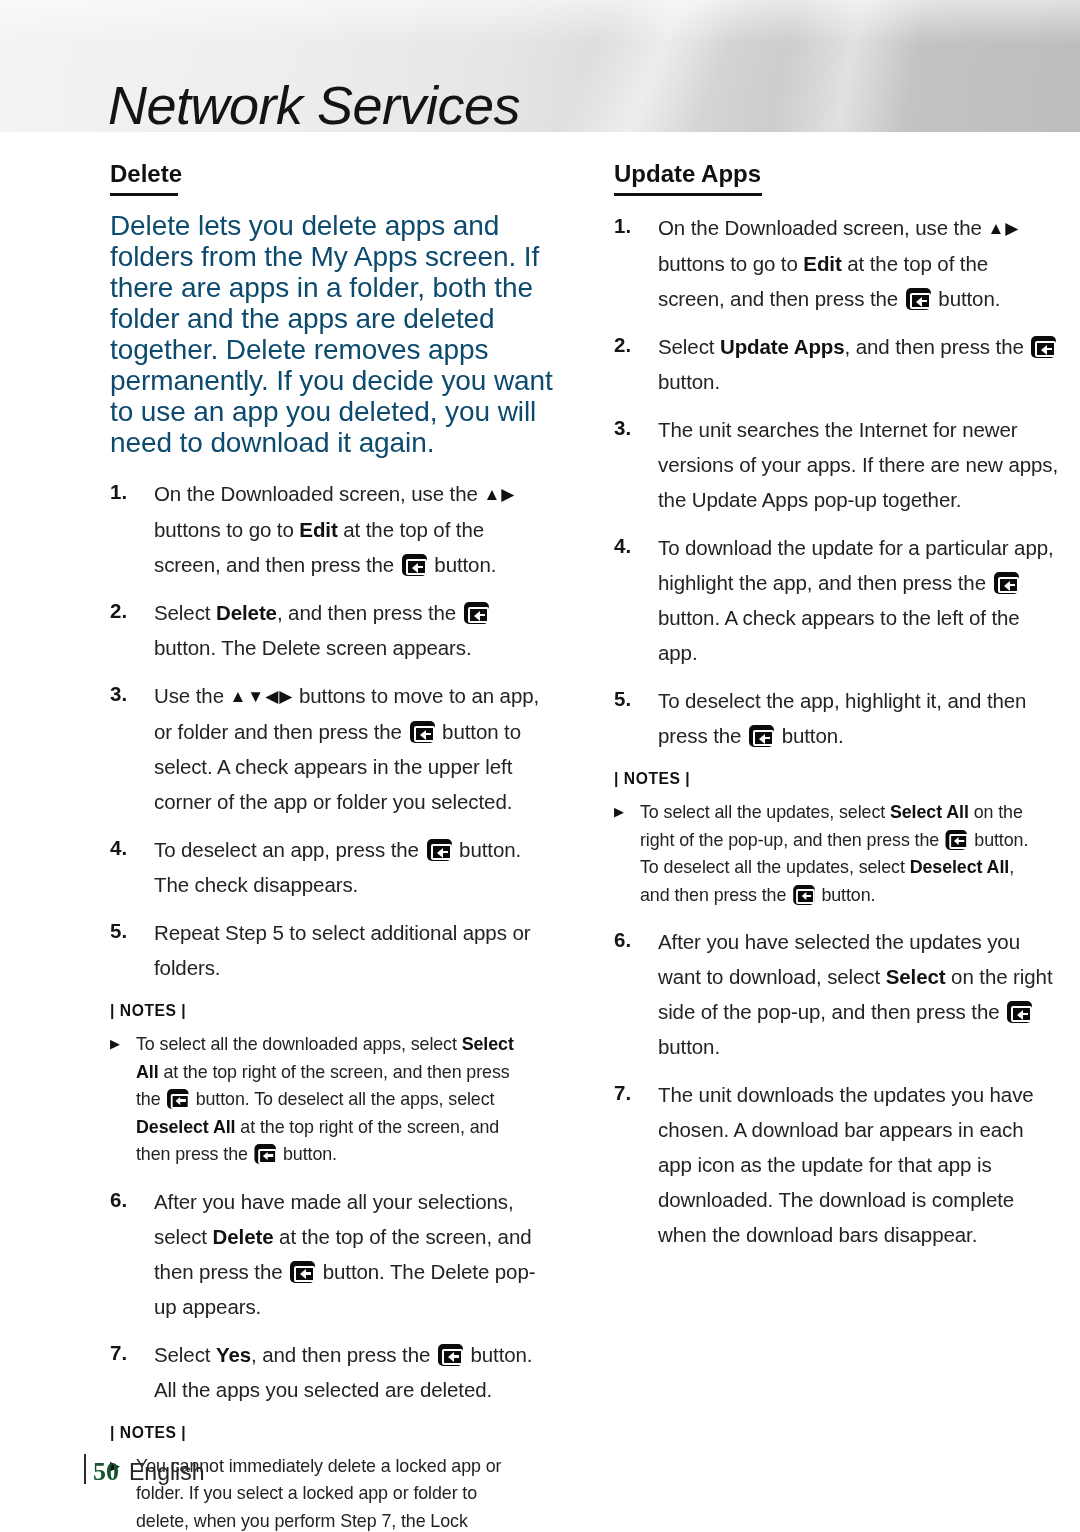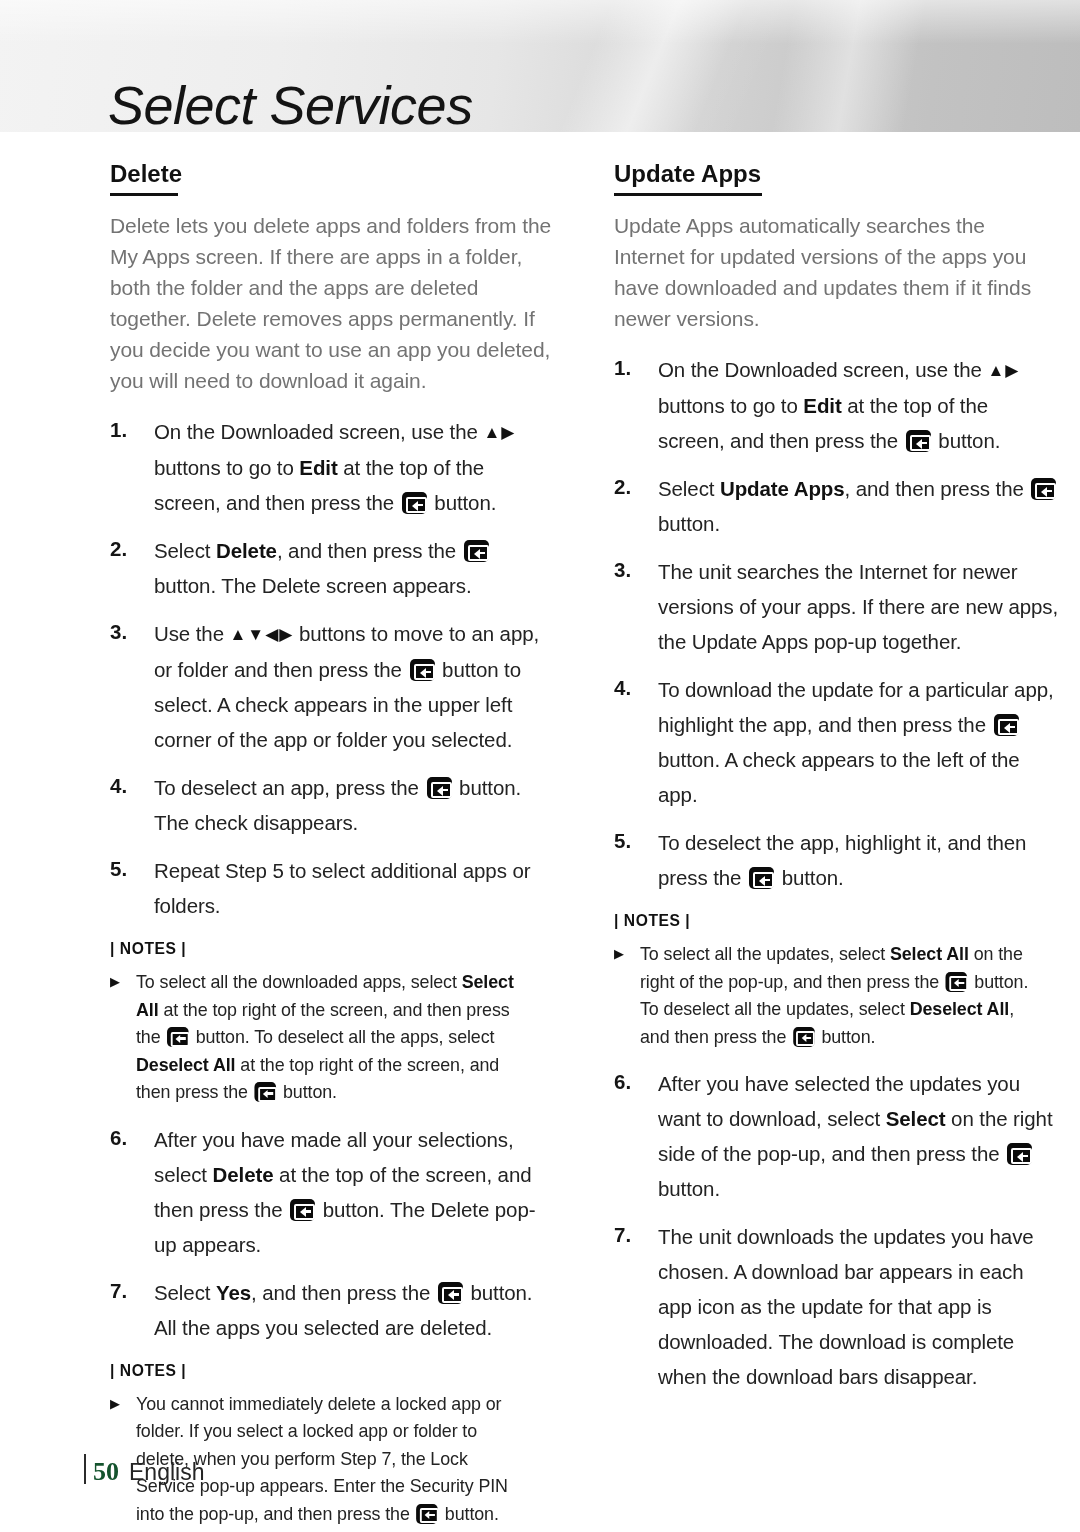--- a/index.html
+++ b/index.html
@@ -97,24 +97,24 @@
   .heading-rule {
     height: 3px;
     background: #111;
     margin: 6px 0 14px 2px;
   }
   .rule-delete { width: 68px; }
   .rule-update { width: 148px; }
 
   
   .body-para {
-    font-size: 21px;
+    font-size: 28px;
     line-height: 31px;
     margin: 0 0 18px 2px;
-    color: #737373;
+    color: #0c4a6e;
     letter-spacing: -0.1px;
   }
 
   
   .step {
     display: flex;
     margin: 0 0 13px 2px;
   }
   .step-num {
     width: 44px;
@@ -259,21 +259,21 @@
   .footer-lang {
     font-size: 23px;
     line-height: 24px;
     color: #242424;
   }
 </style>
 </head>
 <body>
 
 <div class="header-band"></div>
-<div class="header-title">Select Services</div>
+<div class="header-title">Network Services</div>
 
 <div class="page">
   <div class="columns">
 
     <div class="col">
       <div class="section-heading">Delete</div>
       <div class="heading-rule rule-delete"></div>
       <p class="body-para">Delete lets you delete apps and folders from the My Apps screen. If there are apps in a folder, both the folder and the apps are deleted together. Delete removes apps permanently. If you decide you want to use an app you deleted, you will need to download it again.</p>
       <div>
           <div class="step">
@@ -323,21 +323,20 @@
               <div class="note-bullet">▶</div>
               <div class="note-text">You cannot immediately delete a locked app or folder. If you select a locked app or folder to delete, when you perform Step 7, the Lock Service pop-up appears. Enter the Security PIN into the pop-up, and then press the <span class="enter-icon"><i class="ring"></i><i class="notch"></i><i class="head"></i><i class="shaft"></i></span> button. The lock will be released and the app or folder will be deleted.</div>
             </div>
           </div>
       </div>
     </div>
 
     <div class="col">
       <div class="section-heading">Update Apps</div>
       <div class="heading-rule rule-update"></div>
-      <p class="body-para">Update Apps automatically searches the Internet for updated versions of the apps you have downloaded and updates them if it finds newer versions.</p>
       <div>
           <div class="step">
             <div class="step-num">1.</div>
             <div class="step-body">On the Downloaded screen, use the <span class="arrows">▲▶</span> buttons to go to <b class="em">Edit</b> at the top of the screen, and then press the <span class="enter-icon"><i class="ring"></i><i class="notch"></i><i class="head"></i><i class="shaft"></i></span> button.</div>
           </div>
           <div class="step">
             <div class="step-num">2.</div>
             <div class="step-body">Select <b class="em">Update Apps</b>, and then press the <span class="enter-icon"><i class="ring"></i><i class="notch"></i><i class="head"></i><i class="shaft"></i></span> button.</div>
           </div>
           <div class="step">

